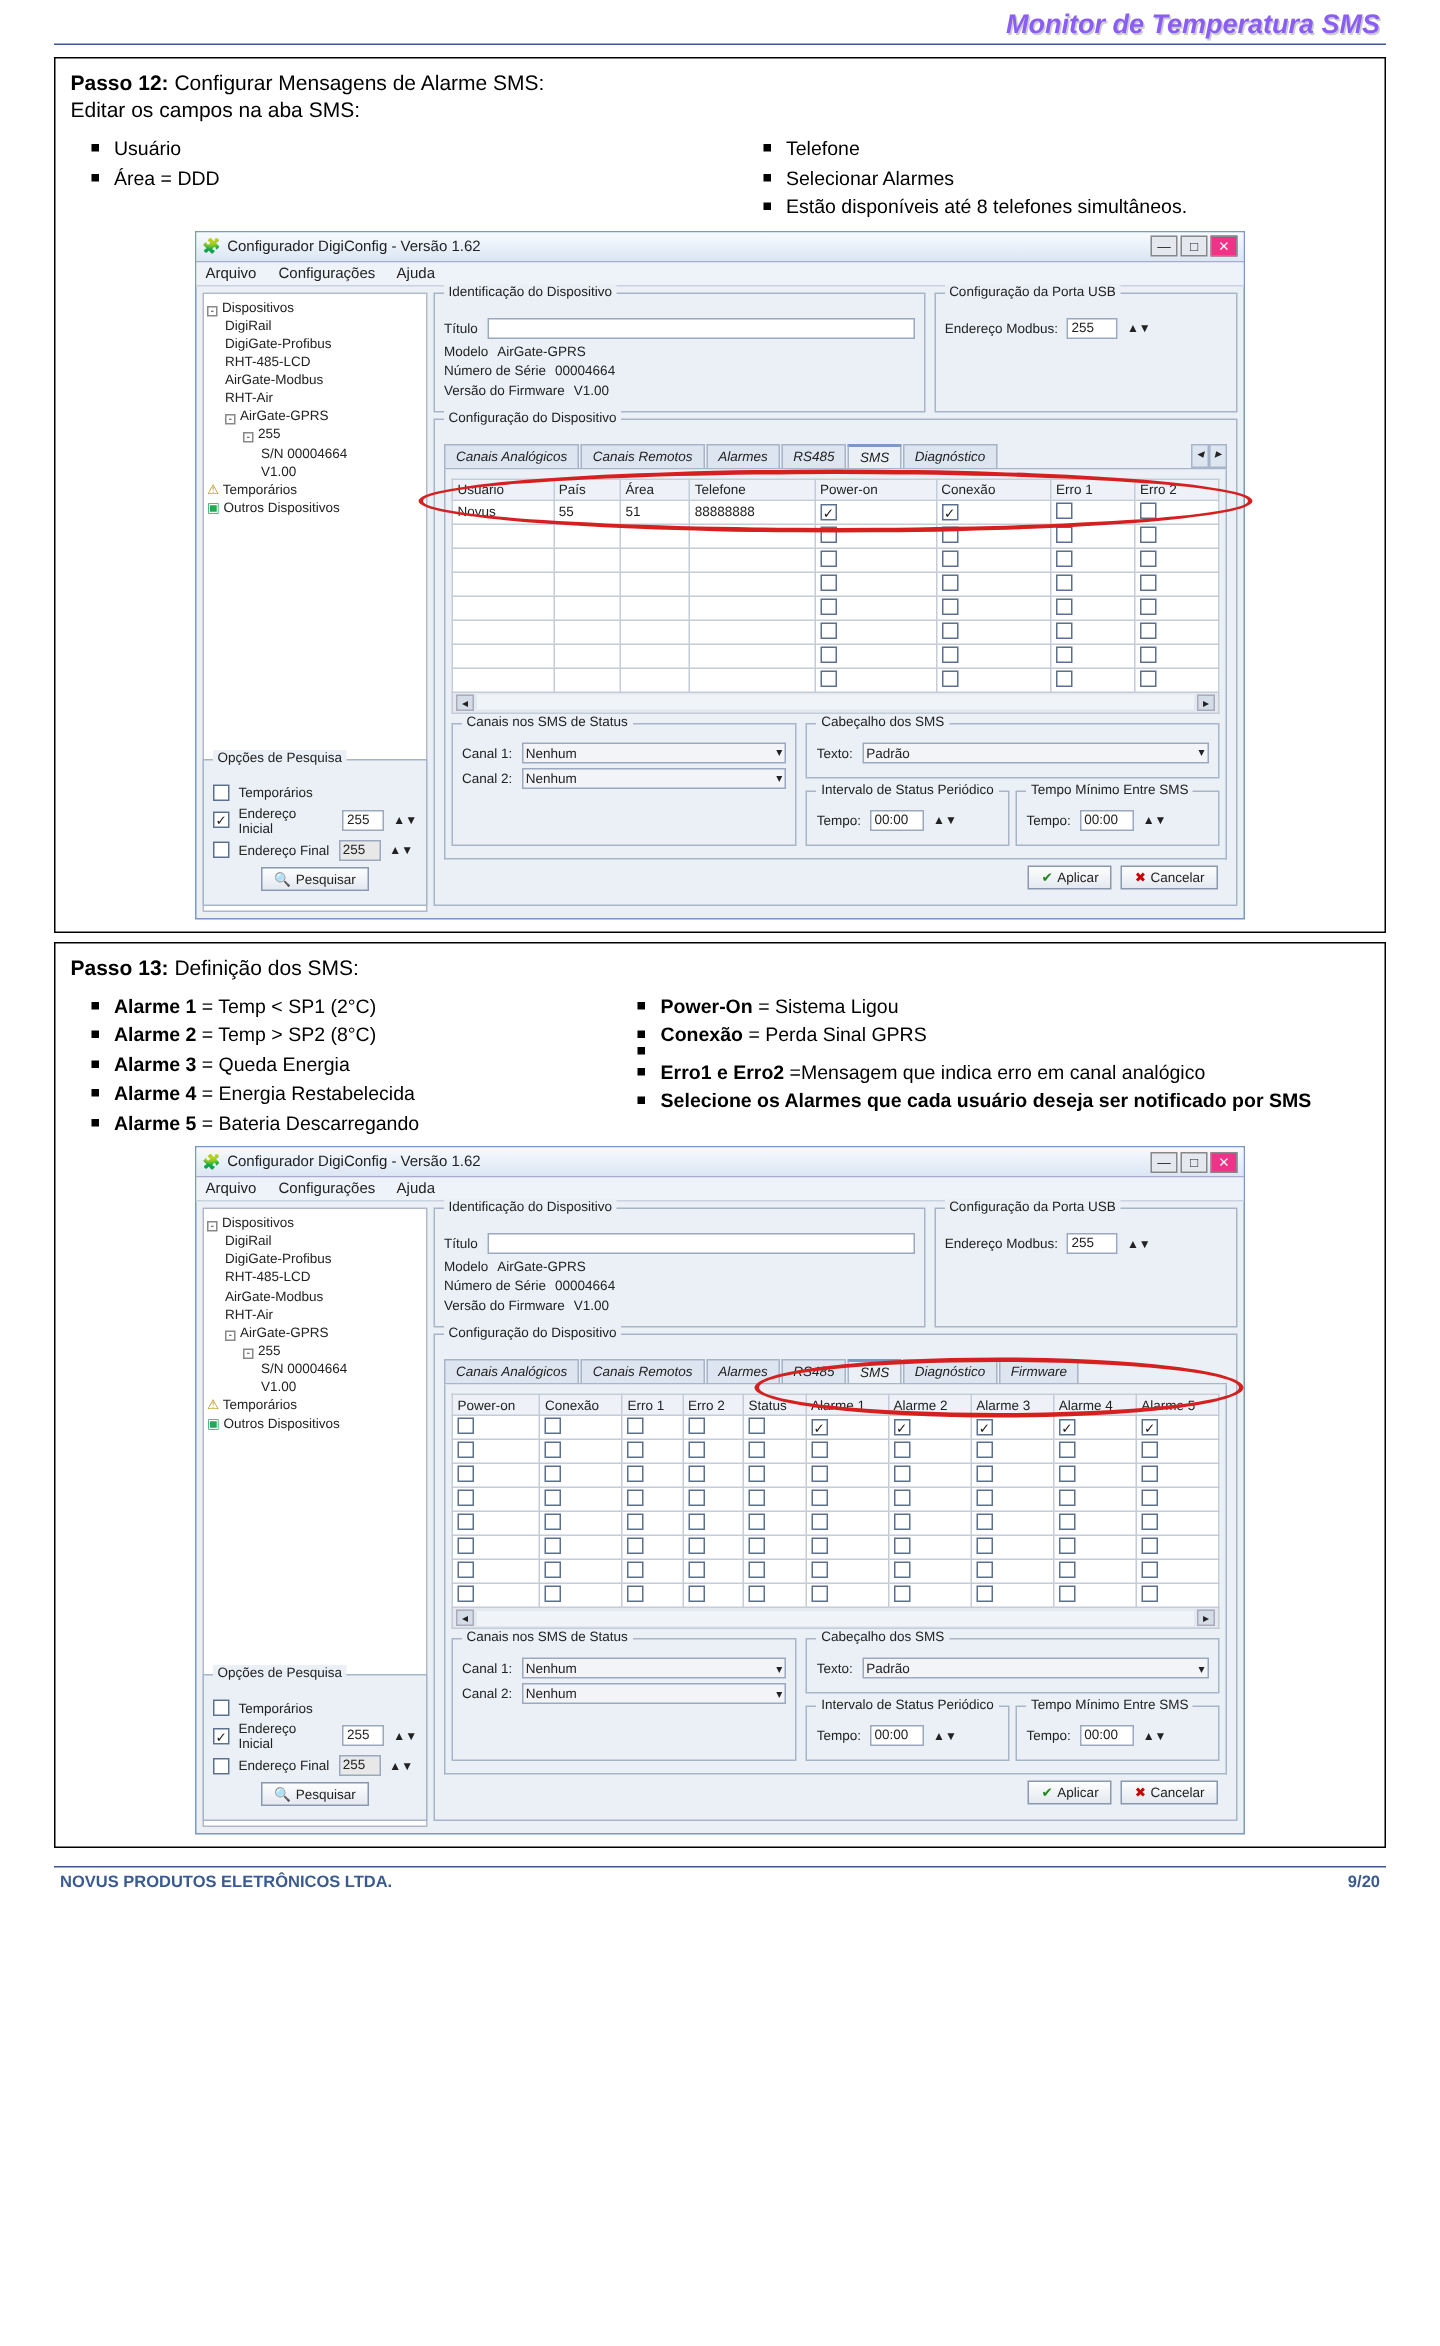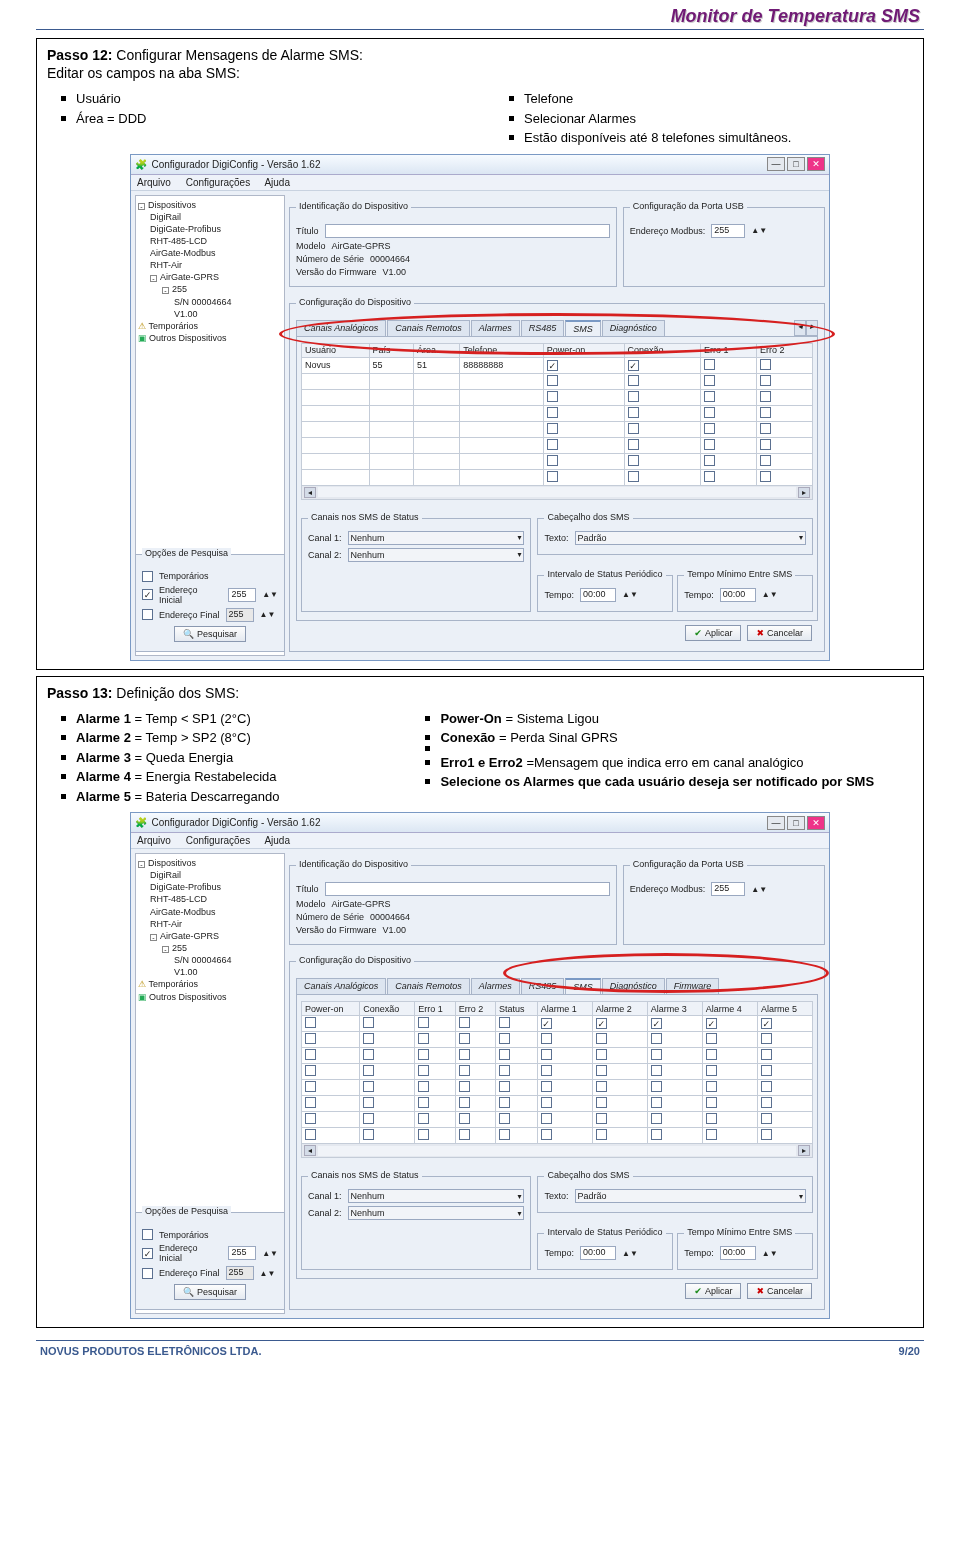--- a/index.html
+++ b/index.html
@@ -5,21 +5,21 @@
   * { box-sizing: border-box; margin: 0; padding: 0; }
   body {
     font-family: Arial, Helvetica, sans-serif;
     background: #fff;
     width: 960px;
     margin: 0 auto;
     position: relative;
   }
   .header-title {
     text-align: right;
-    color: #701a75;
+    color: #8b5cf6;
     font-style: italic;
     font-weight: bold;
     font-size: 18px;
     padding: 6px 40px 2px 0;
     text-shadow: 1px 1px 0 #ccc;
   }
   .header-line {
     border: none;
     border-top: 1.5px solid #3b5a8f;
     margin: 0 36px 8px 36px;
@@ -114,21 +114,20 @@
   .right-pane {
     flex: 1;
     margin: 4px 4px 4px 0;
   }
   .fieldset {
     border: 1px solid #a8b4c8;
     margin-bottom: 4px;
     position: relative;
     padding: 16px 6px 6px 6px;
     background: #ebf0f7;
-    margin-top: 12px;
   }
   .fieldset > .legend {
     position: absolute;
     top: -7px; left: 6px;
     background: #ebf0f7;
     padding: 0 3px;
     font-size: 9px;
   }
   .fs-row { display: flex; gap: 6px; align-items: center; margin-bottom: 3px; }
   .lbl { font-size: 9px; }

